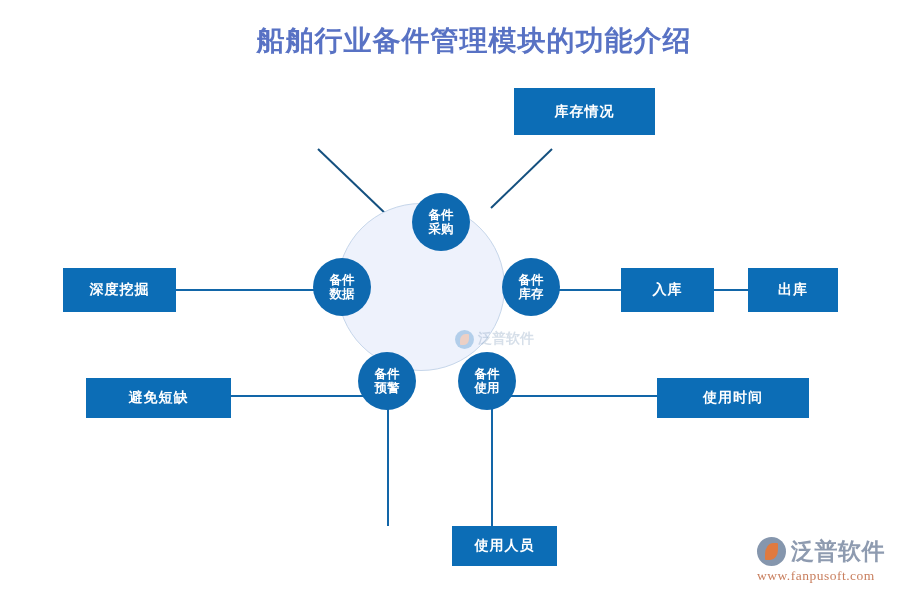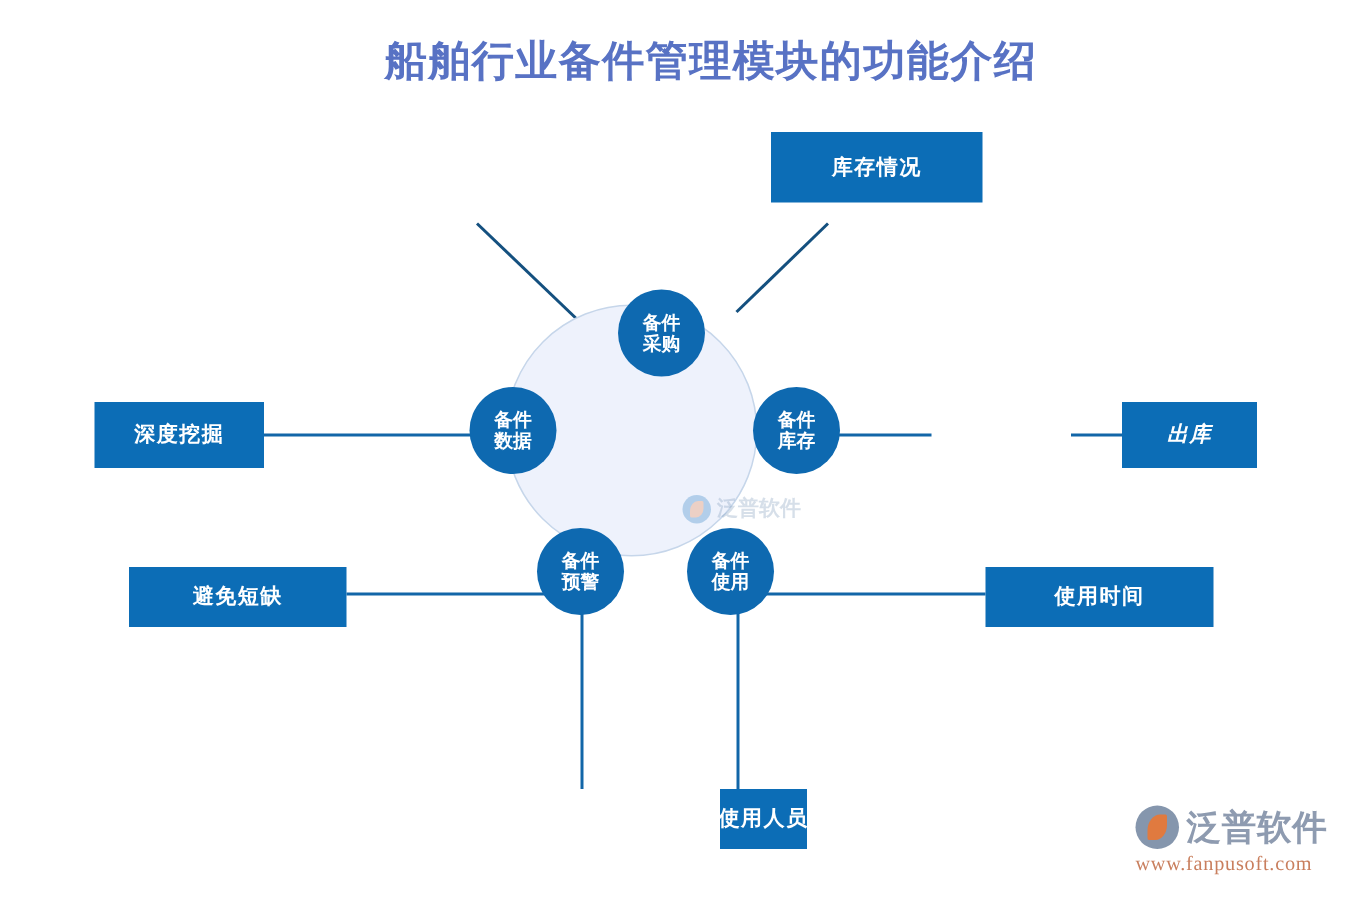--- a/index.html
+++ b/index.html
@@ -130,25 +130,25 @@
     justify-content: center;
     letter-spacing: 1px;
     box-sizing: border-box;
     white-space: nowrap;
   }
 
   #box-maint  { left: 222px; top: 88px;  width: 148px; height: 47px; }
   #box-invsit { left: 514px; top: 88px;  width: 141px; height: 47px; }
   #box-deep   { left: 63px;  top: 268px; width: 113px; height: 44px; }
   #box-in     { left: 621px; top: 268px; width: 93px;  height: 44px; }
-  #box-out    { left: 748px; top: 268px; width: 90px;  height: 44px; font-style: italic; }
+  #box-out    { left: 748px; top: 268px; width: 90px;  height: 44px; }
   #box-short  { left: 86px;  top: 378px; width: 145px; height: 40px; font-family: Liberation Mono, monospace; }
   #box-time   { left: 657px; top: 378px; width: 152px; height: 40px; }
   #box-remind { left: 348px; top: 526px; width: 82px;  height: 40px; }
-  #box-person { left: 452px; top: 526px; width: 58px;  height: 40px; margin-left: 28px; }
+  #box-person { left: 452px; top: 526px; width: 105px;  height: 40px; }
 
   
   .brand {
     position: absolute;
     left: 757px;
     top: 535px;
     width: 135px;
     height: 55px;
   }
   .brand-row {
@@ -242,20 +242,21 @@
     <span>备件
 预警</span>
   </div>
   <div class="node" id="node-usage">
     <span>备件
 使用</span>
   </div>
 
   <div class="box" id="box-invsit">库存情况</div>
   <div class="box" id="box-deep">深度挖掘</div>
+  <div class="box" id="box-in">入库</div>
   <div class="box" id="box-out">出库</div>
   <div class="box" id="box-short">避免短缺</div>
   <div class="box" id="box-time">使用时间</div>
   <div class="box" id="box-person">使用人员</div>
 
   <div class="brand">
     <div class="brand-row">
       <span class="brand-mark"></span>
       <span class="brand-name">泛普软件</span>
     </div>

